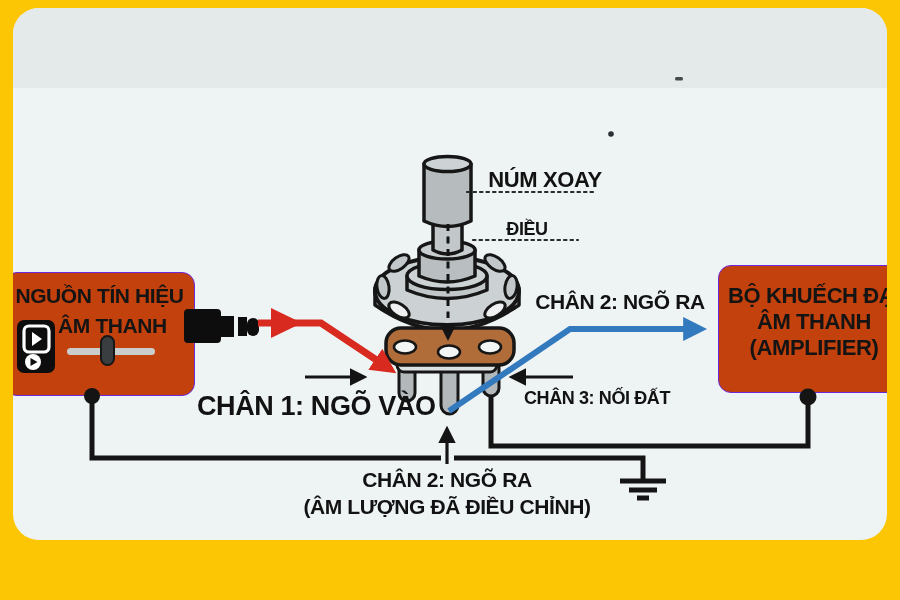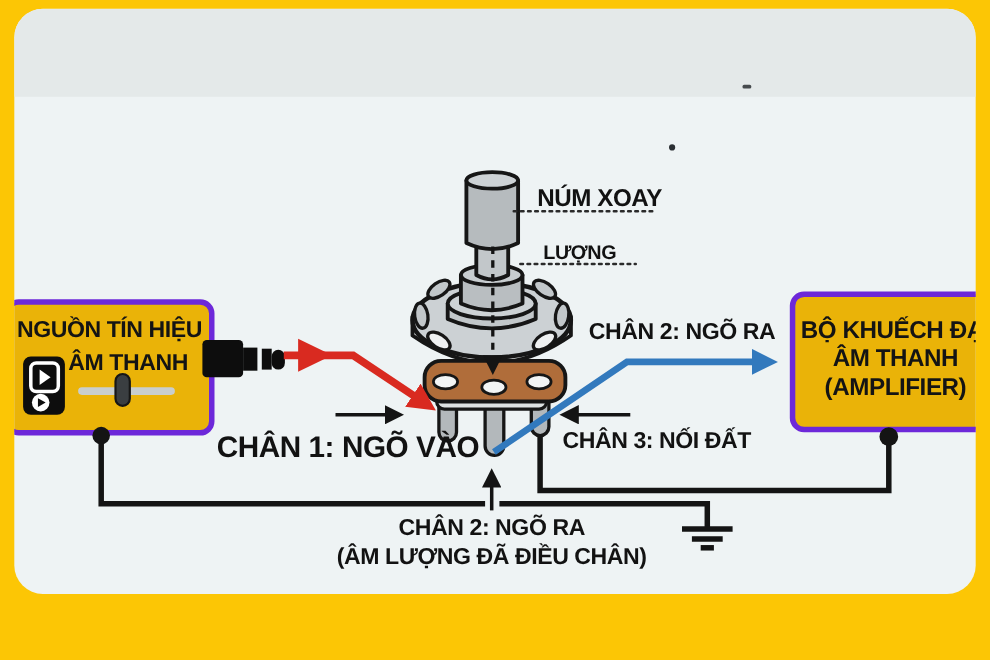--- a/index.html
+++ b/index.html
@@ -7,39 +7,39 @@
     width:900px;height:600px;position:relative;overflow:hidden;
     background:#fcc605;
     font-family:"Liberation Sans","DejaVu Sans",sans-serif;
   }
   .canvas{
     position:absolute;left:13px;top:8px;width:874px;height:532px;
     border-radius:26px;overflow:hidden;background:#eef3f4;
   }
   .band-top{position:absolute;top:0;left:0;right:0;height:80px;background:#e4e9e9;}
   .box{
-    position:absolute;background:#eab308;border:5px solid #6d28d9;
+    position:absolute;background:#c2410c;border:1px solid #6d28d9;
     border-radius:13px;box-sizing:border-box;
   }
   #source-box{left:-9px;top:264px;width:191px;height:124px;}
   #amp-box{left:705px;top:257px;width:200px;height:128px;}
   .box-line{position:absolute;font-weight:bold;color:#141414;text-align:center;white-space:nowrap;letter-spacing:-0.4px;}
   .src-l1{left:0;right:0;top:11px;font-size:21px;}
   .src-l2{left:40px;width:135px;top:41px;font-size:21px;}
   .amp-text{position:absolute;left:0;right:8px;top:17px;font-weight:bold;color:#141414;
     text-align:center;font-size:22px;line-height:26px;letter-spacing:-0.4px;}
   #media-icon{position:absolute;left:11px;top:46px;}
   #slider-track{position:absolute;left:62px;top:75px;width:88px;height:7px;background:#c9cecd;border-radius:4px;}
   #slider-handle{position:absolute;left:95px;top:62px;width:15px;height:31px;background:#3a3e41;border:2px solid #161616;border-radius:8px;box-sizing:border-box;}
   .lbl{position:absolute;font-weight:bold;color:#121212;text-align:center;line-height:1.3;letter-spacing:-0.4px;white-space:nowrap;}
   #lbl-knob{left:475px;top:166px;width:140px;font-size:22px;}
   #lbl-shaft{left:467px;top:218px;width:120px;font-size:18px;}
   #lbl-pin2top{left:528px;top:288px;width:184px;font-size:21px;}
   #lbl-pin1{left:197px;top:389px;width:210px;font-size:27px;}
-  #lbl-pin3{left:497px;top:387px;width:200px;font-size:21px;}
+  #lbl-pin3{left:497px;top:387px;width:200px;font-size:18px;}
   #lbl-pin2bot{left:287px;top:466px;width:320px;font-size:21px;}
   #svg-diagram{position:absolute;left:0;top:0;pointer-events:none;}
   .footer{position:absolute;left:0;top:540px;width:900px;height:60px;}
 </style>
 </head>
 <body>
 
 <div class="canvas">
   <div class="band-top"></div>
 
@@ -163,31 +163,31 @@
     <line x1="473" y1="240" x2="578" y2="240"></line>
   </g>
 
   <g fill="#2a2f33">
     <rect x="675" y="77" width="8" height="3.5" rx="1.5" opacity="0.85"></rect>
     <circle cx="611" cy="134" r="2.8"></circle>
   </g>
 </svg>
 
 <div class="lbl" id="lbl-knob">NÚM XOAY</div>
-<div class="lbl" id="lbl-shaft">LƯỢNG</div>
+<div class="lbl" id="lbl-shaft">ĐIỀU</div>
 <div class="lbl" id="lbl-pin2top">CHÂN 2: NGÕ RA</div>
 <div class="lbl" id="lbl-pin1">
   <div>CHÂN 1: NGÕ VÀO</div>
 </div>
 <div class="lbl" id="lbl-pin3">
   <div>CHÂN 3: NỐI ĐẤT</div>
 </div>
 <div class="lbl" id="lbl-pin2bot">
   <div>CHÂN 2: NGÕ RA</div>
-  <div>(ÂM LƯỢNG ĐÃ ĐIỀU CHÂN)</div>
+  <div>(ÂM LƯỢNG ĐÃ ĐIỀU CHỈNH)</div>
 </div>
 
 <div class="footer">
   
 
   
   
 
   
   

